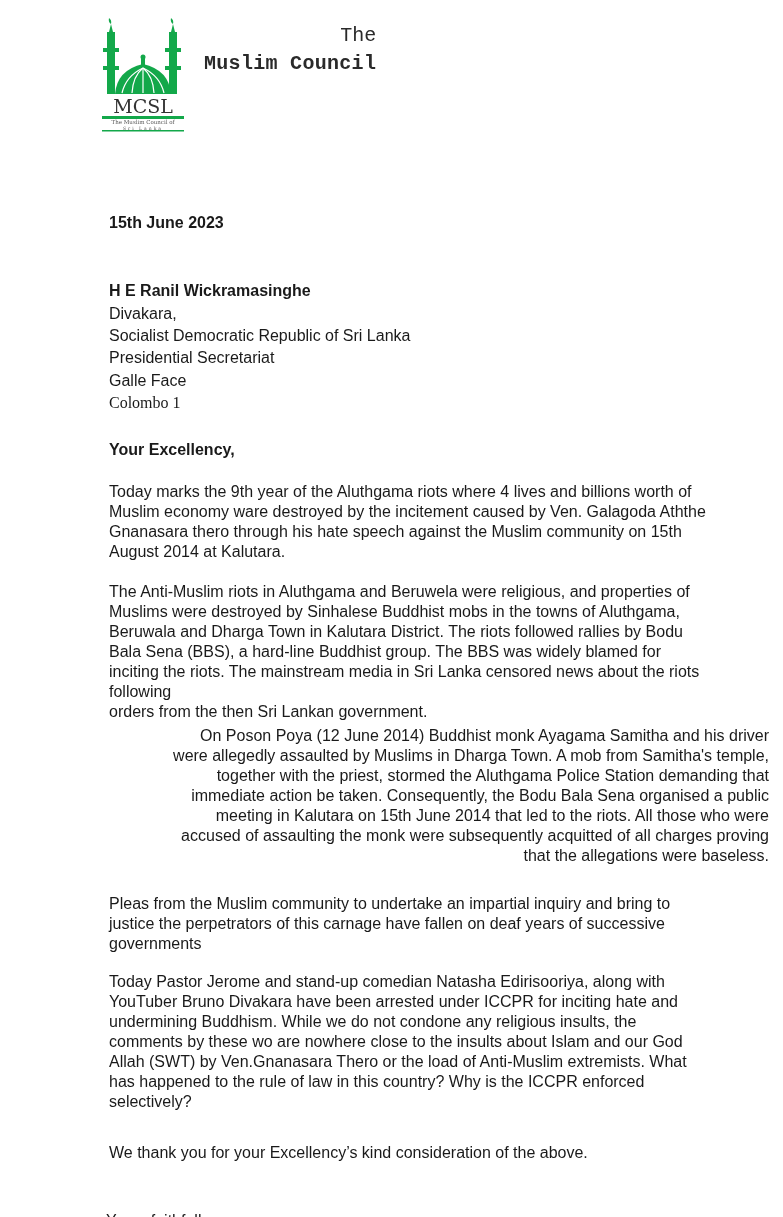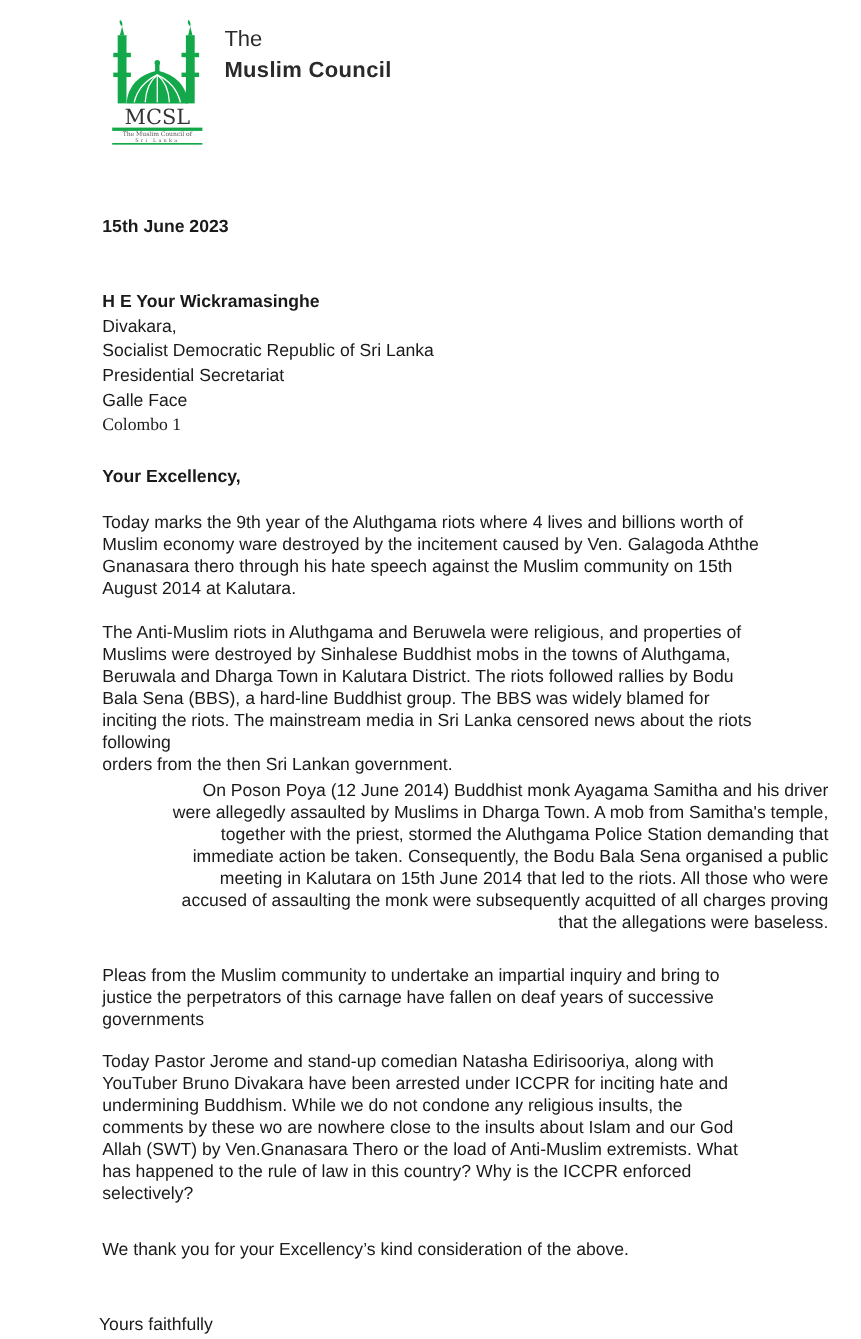--- a/index.html
+++ b/index.html
@@ -26,22 +26,23 @@
       position: absolute;
       left: 0;
       top: 0;
       width: 86px;
       height: 118px;
     }
     .org-name {
       position: absolute;
       left: 104px;
       top: 10px;
-      font-family: Liberation Sans, sans-serif;
+      font-family: Liberation Mono, monospace;
       color: #2a2a2a;
+      text-align: right;
     }
     .org-the {
       font-size: 20px;
       line-height: 24px;
       display: block;
     }
     .org-main {
       font-size: 20px;
       line-height: 32px;
       font-weight: bold;
@@ -54,21 +55,21 @@
       letter-spacing: 4px;
       display: block;
     }
 
     .text {
       position: absolute;
       left: 93px;
       font-size: 16px;
       line-height: 20px;
       color: #1a1a1a;
-      margin: 0;
+      margin: 16px;
       white-space: pre-line;
     }
     .bold { font-weight: bold; }
     .para {
       width: 660px;
     }
   </style>
 </head>
 <body>
 
@@ -105,21 +106,21 @@
     <text x="43" y="115.5" text-anchor="middle" font-family="DejaVu Serif, serif" font-size="4.5" fill="#555555" letter-spacing="2">Sri Lanka</text>
   </svg>
   <div class="org-name">
     <span class="org-the">The</span>
     <span class="org-main">Muslim Council</span>
   </div>
 </div>
 
 <p class="text bold" style="top:197px;">15th June 2023</p>
 
-<p class="text bold" style="top:265px;">H E Your Wickramasinghe</p>
+<p class="text bold" style="top:265px;">H E Ranil Wickramasinghe</p>
 <p class="text" style="top:288px;">Divakara,</p>
 <p class="text" style="top:310px;">Socialist Democratic Republic of Sri Lanka</p>
 <p class="text" style="top:332px;">Presidential Secretariat</p>
 <p class="text" style="top:355px;">Galle Face</p>
 <p class="text" style="top:377px;font-family:Liberation Serif, serif;">Colombo 1</p>
 
 <p class="text bold" style="top:424px;">Your Excellency,</p>
 
 <p class="text para" style="top:466px;">Today marks the 9th year of the Aluthgama riots where 4 lives and billions worth of
 Muslim economy ware destroyed by the incitement caused by Ven. Galagoda Aththe

